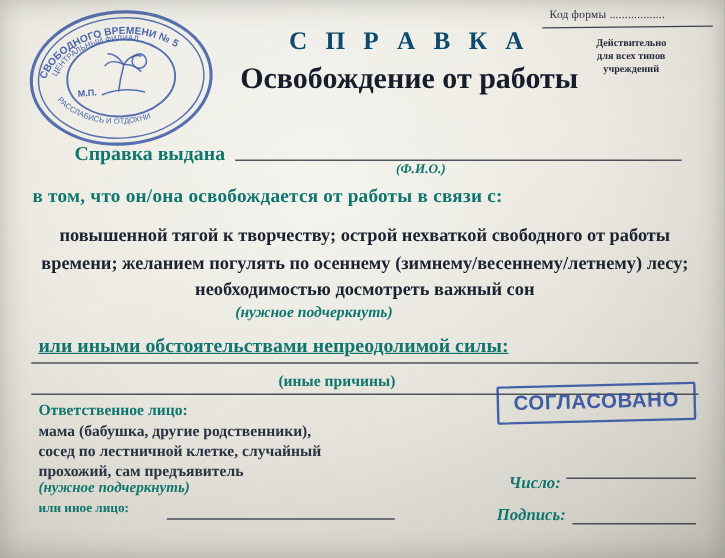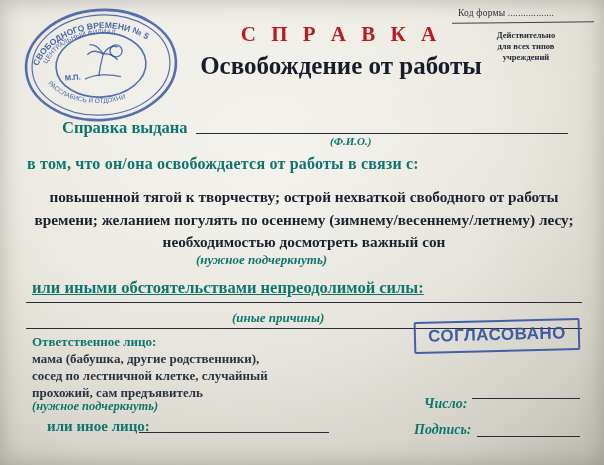--- a/index.html
+++ b/index.html
@@ -34,21 +34,21 @@
   .txt { position: absolute; color: #0f766e; }
 
   
   #title-spravka {
     left: 226px; top: 22px;
     width: 230px;
     text-align: center;
     font-size: 21px;
     font-weight: bold;
     letter-spacing: 5px;
-    color: #b91c1c;
+    color: #0c4a6e;
   }
   #title-main {
     left: 166px; top: 52px;
     width: 350px;
     text-align: center;
     font-size: 25px;
     font-weight: bold;
     color: #171d2b;
   }
 
@@ -136,21 +136,20 @@
   }
   #rule-other1 {
     position: absolute;
     left: 26px; top: 302px;
     width: 556px; height: 0;
     border-top: 1.6px solid #272d3b;
   }
   #reasons-note {
     left: 232px; top: 310px;
     font-size: 13px;
-    font-style: italic;
     font-weight: bold;
   }
   #rule-other2 {
     position: absolute;
     left: 26px; top: 328px;
     width: 556px; height: 0;
     border-top: 1.6px solid #272d3b;
   }
 
   
@@ -168,23 +167,22 @@
     color: #2a3342;
   }
   #resp-note {
     left: 32px; top: 399px;
     font-size: 12.5px;
     font-style: italic;
     font-weight: bold;
   }
   #resp-or {
     left: 32px; top: 418px;
-    font-size: 15px;
-    font-weight: bold;
-    margin-left: 15px;
+    font-size: 11px;
+    font-weight: bold;
   }
   #rule-orother {
     position: absolute;
     left: 139px; top: 432px;
     width: 190px; height: 0;
     border-top: 1.4px solid #272d3b;
   }
 
   #chislo {
     left: 424px; top: 396px;

